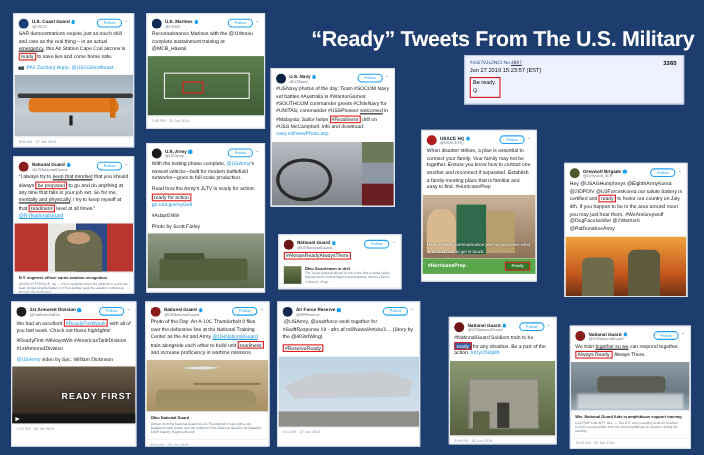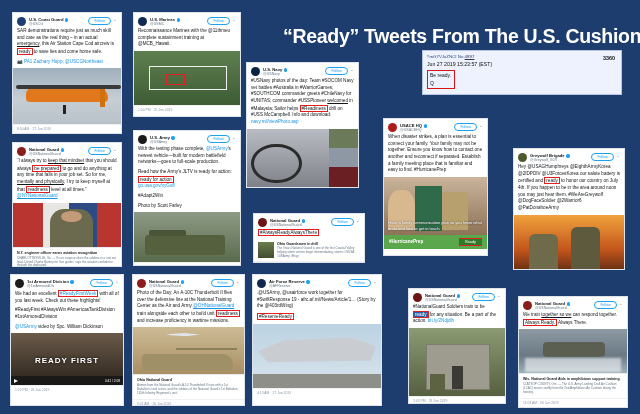--- a/index.html
+++ b/index.html
@@ -121,21 +121,21 @@
   .thumbgrid{position:absolute;right:0;top:0;width:26%;height:100%;display:flex;flex-direction:column;}
   .thumbgrid>div{flex:1;}
   .center-img-frame{position:absolute;left:14%;top:28%;width:72%;height:40%;border:1.2px solid #f0f0f0;}
   .red-box-img{position:absolute;left:30%;top:42%;width:16%;height:18%;border:1.4px solid #e02020;}
 </style>
 </head>
 <body>
 
 <div class="board">
 
-  <div class="headline">“Ready” Tweets From The U.S. Cushion</div>
+  <div class="headline">“Ready” Tweets From The U.S. Military</div>
 
   <div class="postblock">
     <div class="post-no">3360</div>
     <div class="post-meta">
       <span>!!mG7VJxZNCI</span>
       <span>No.</span><span class="lnk">4897</span>
     </div>
     <div class="post-date">Jun 27 2019 15:23:57 (EST)</div>
     <div class="post-body">
       <div>Be ready.</div>
@@ -336,21 +336,21 @@
         <div class="handle">@1stArmoredDiv</div>
       </div>
       <div class="follow">Follow</div>
       <div class="dots">⌄</div>
     </div>
     <div class="c-text">
       We had an excellent <span class="hi blue">#ReadyFirstWeek</span> with all of you last week. Check out these highlights!
     </div>
     <div class="c-text blue">#ReadyFirst #AlwaysWin #AmericasTankDivision #1stArmoredDivision</div>
     <div class="c-text"><span class="blue">@USArmy</span> video by Spc. William Dickinson</div>
-    <div class="media" style="height:52px;">
+    <div class="media" style="height:52px;padding-left:42px;">
       <div class="ph nightvid"></div>
       <div class="vid-title">READY FIRST</div>
       <div class="vid-bar">
         <div class="play-tri"></div>
         <div class="vid-time">0:41 / 2:08</div>
       </div>
     </div>
     <div class="c-foot">1:20 PM · 26 Jun 2019</div>
   </div>
 

